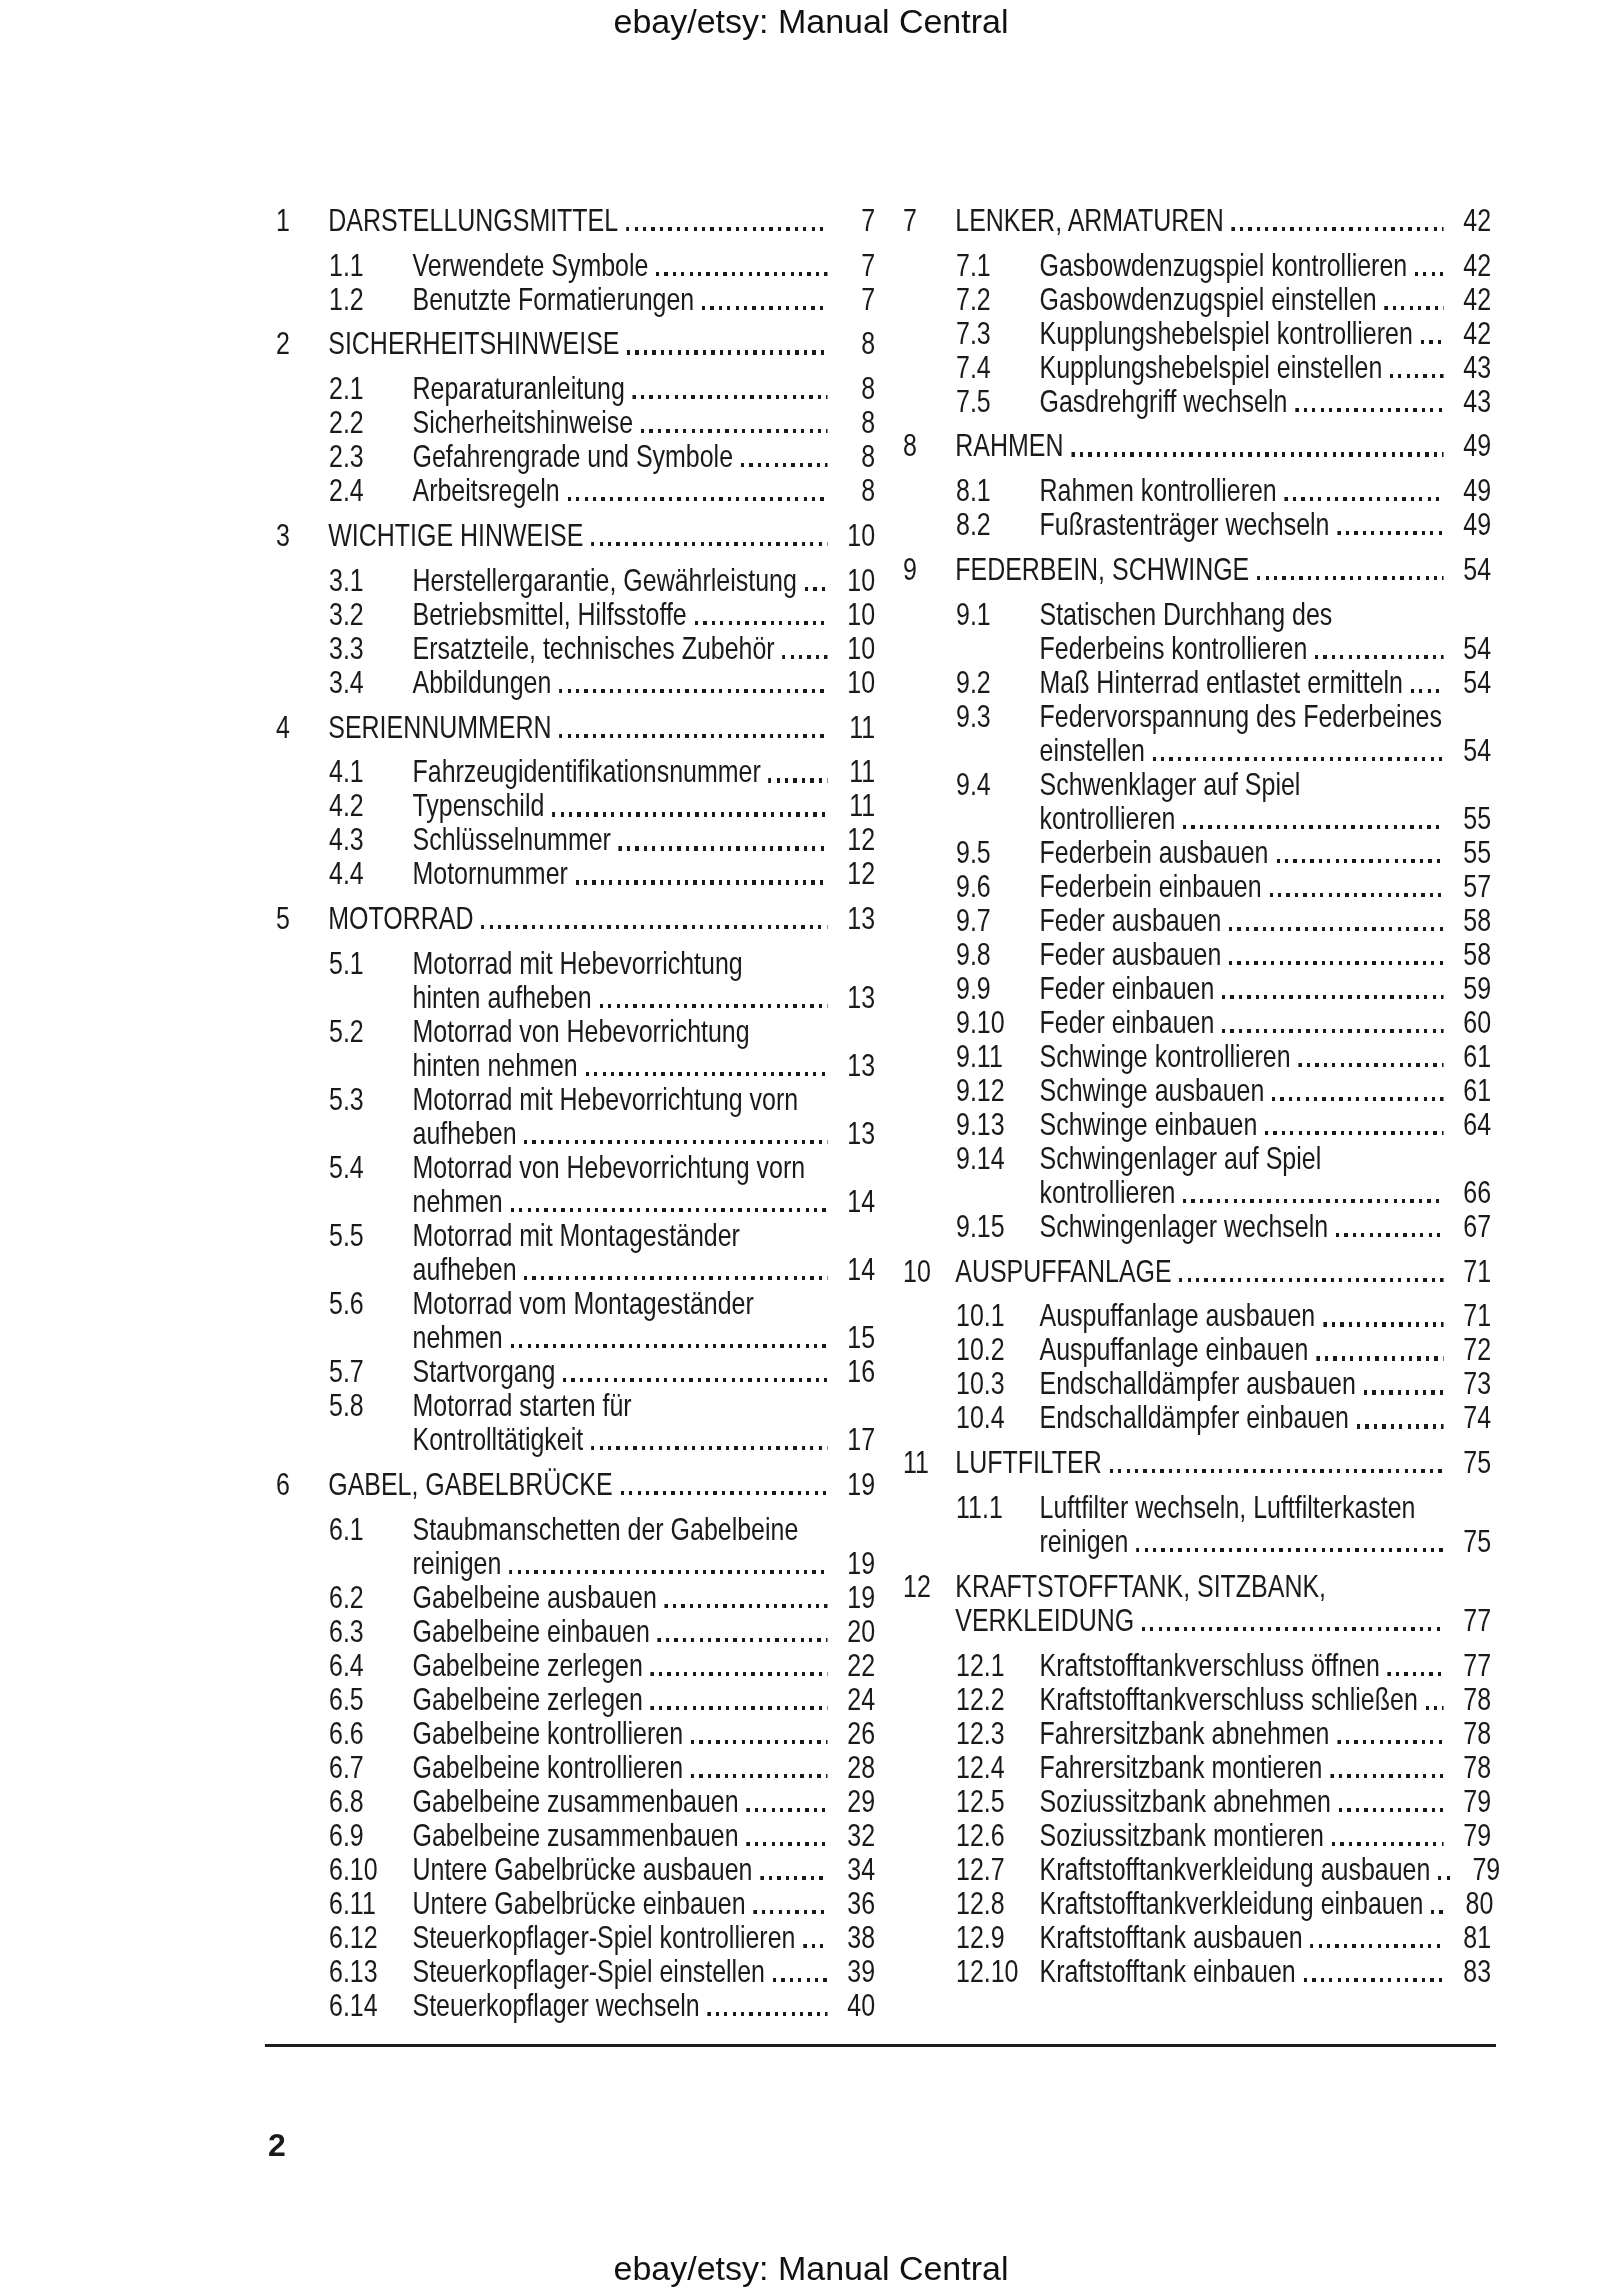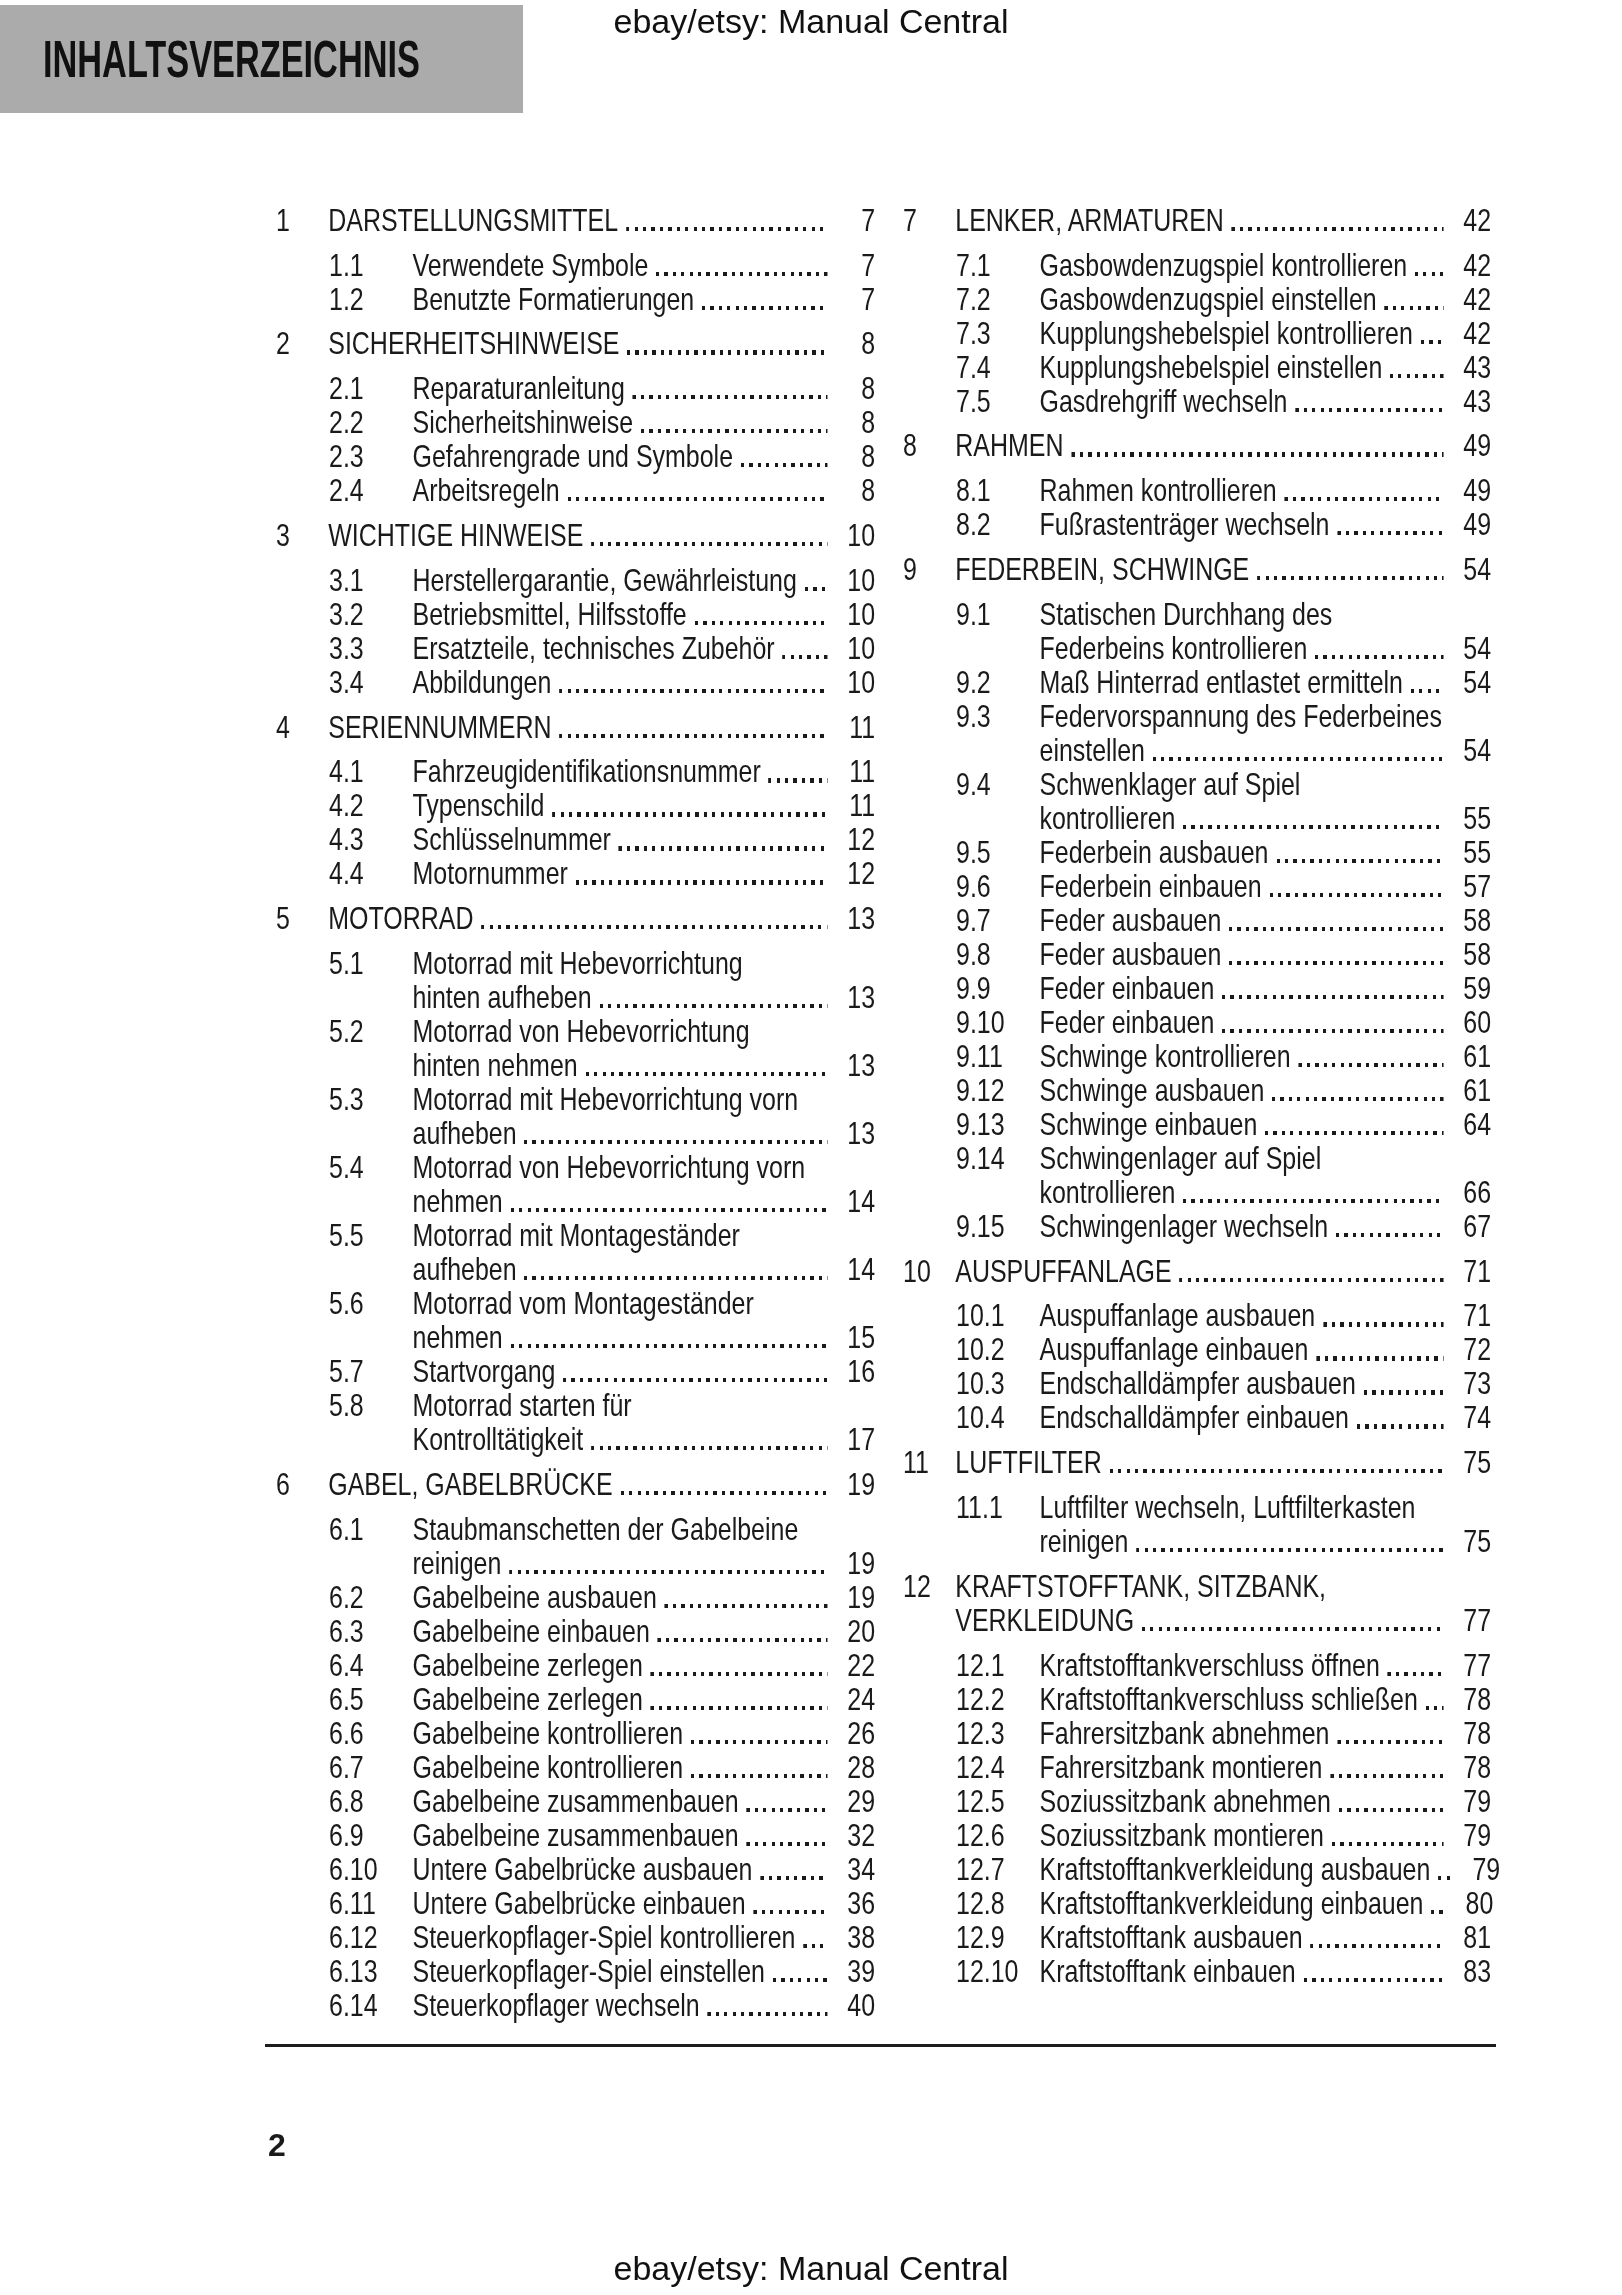--- a/index.html
+++ b/index.html
@@ -49,23 +49,20 @@
   
   .rule { position:absolute; left:265px; top:2044px; width:1231px; height:3.3px; background:#1c1c1c; }
   .page-number { position:absolute; left:268px; top:2127px; font-size:32px; font-weight:bold; }
   .footer-title { position:absolute; top:2249px; left:0; width:100%; text-align:center; font-size:34px; color:#111; }
 </style>
 </head>
 <body>
 
 <div class="page">
 
-  <div class="heading-box">
-    <span class="heading-text">INHALTSVERZEICHNIS</span>
-  </div>
 
   <div class="header-title">ebay/etsy: Manual Central</div>
 
   <div class="columns">
     <div class="col col-left">
       <div class="colInner colInner-left">
   <div class="entry chapter">
     <span class="num">1</span>
     <span class="body">
       <span class="lastline">

